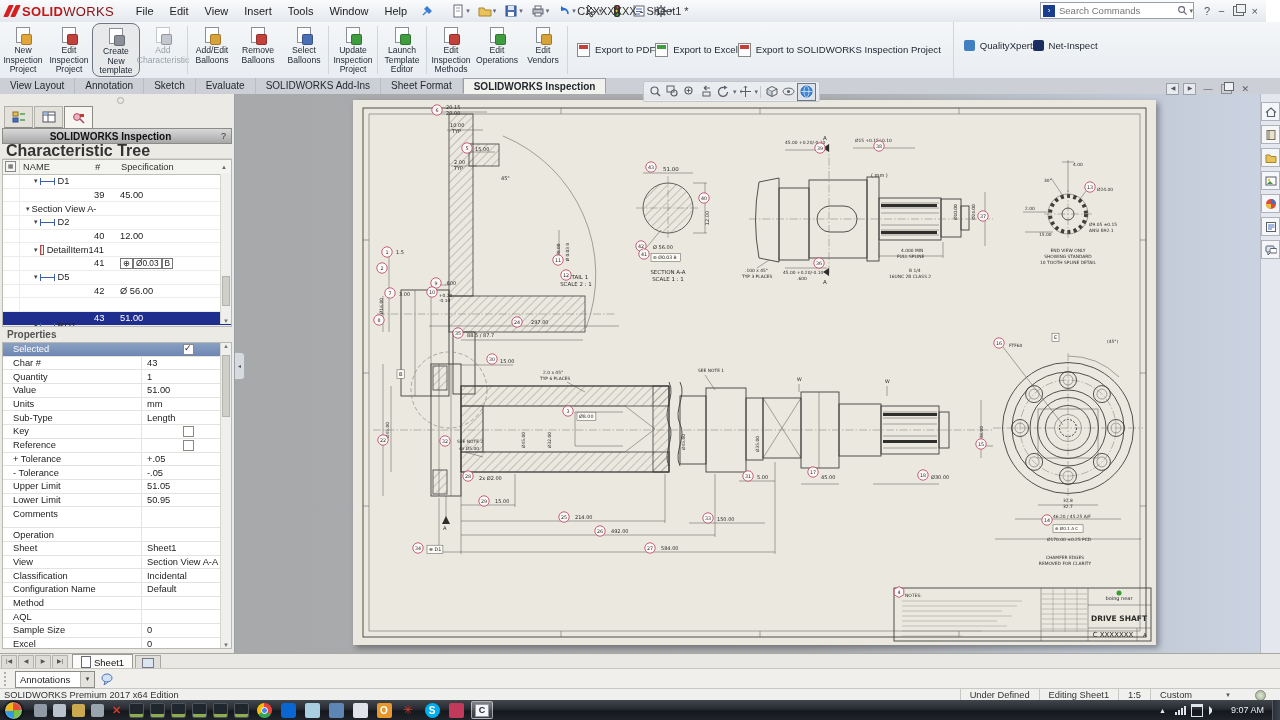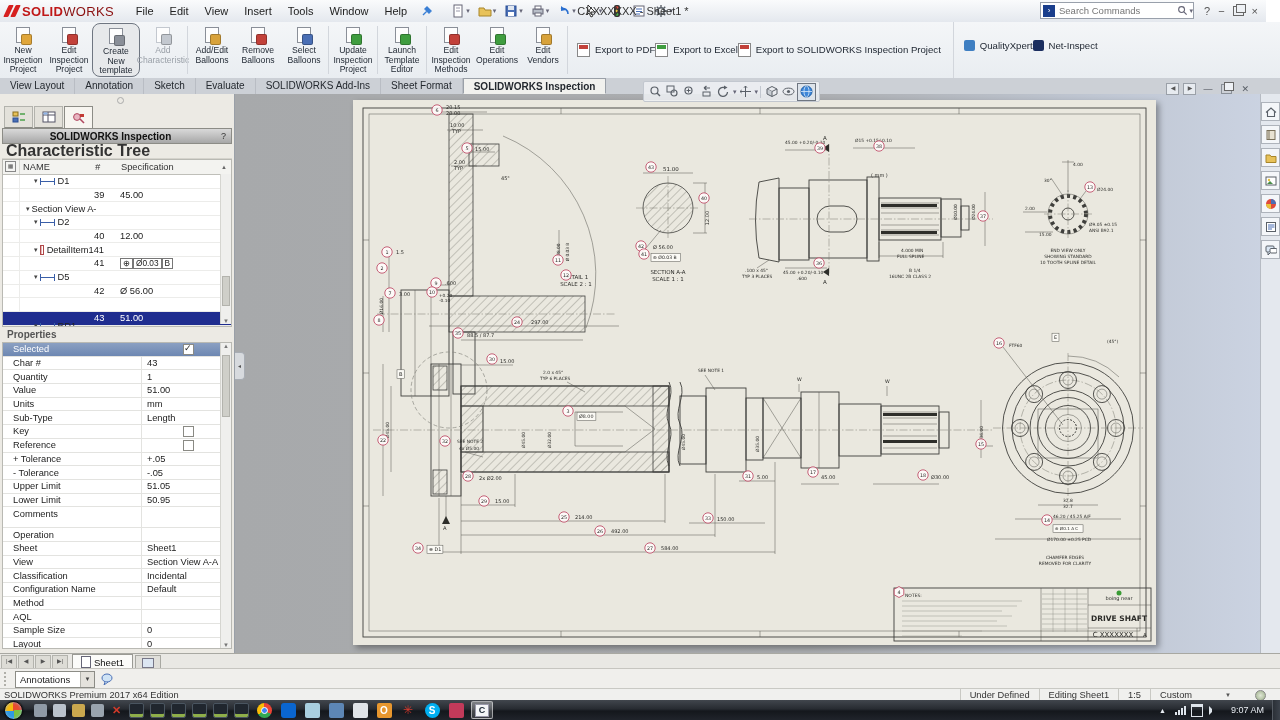--- a/index.html
+++ b/index.html
@@ -655,21 +655,21 @@
           </div>
           <div class="pr">
             <span class="pl">AQL</span>
             <span class="pv"></span>
           </div>
           <div class="pr">
             <span class="pl">Sample Size</span>
             <span class="pv">0</span>
           </div>
           <div class="pr">
-            <span class="pl">Layout</span>
+            <span class="pl">Excel</span>
             <span class="pv">0</span>
           </div>
         </div>
       <div id="pr-scroll" style="position:absolute;top:249px;right:3px;bottom:5px;width:10px;background:#efefed;border-left:1px solid #d5d5d0;">
           <span class="sarrow" style="top:0">▲</span>
           <div id="pr-thumb"></div>
           <span class="sarrow" style="bottom:0">▼</span>
         </div>
     </div>
 

